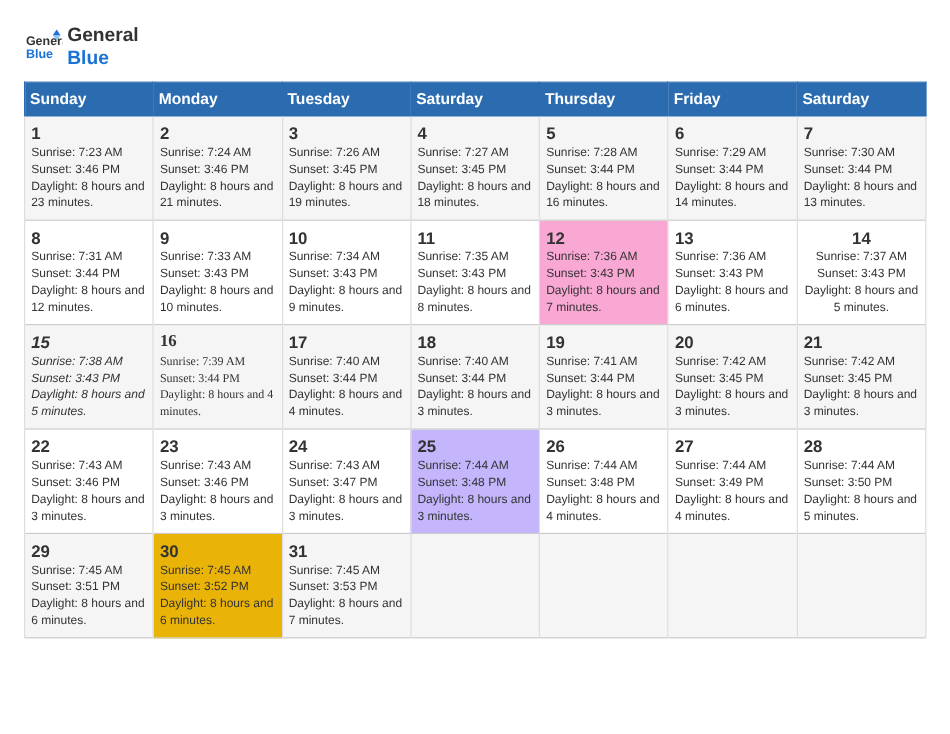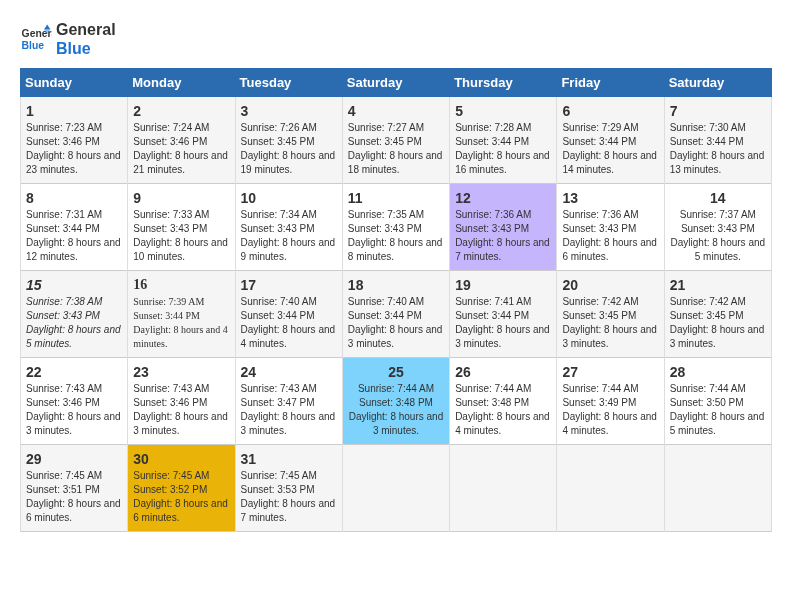--- a/index.html
+++ b/index.html
@@ -202,21 +202,21 @@
     </div>
   </td>
         <td style="background: rgb(255, 255, 255);">
     <span class="day-number">11</span>
     <div class="cell-content">
       Sunrise: 7:35 AM<br>
       Sunset: 3:43 PM<br>
       Daylight: 8 hours and 8 minutes.
     </div>
   </td>
-        <td style="background: #c4b5fd;">
+        <td style="background: #f9a8d4;">
     <span class="day-number">12</span>
     <div class="cell-content">
       Sunrise: 7:36 AM<br>
       Sunset: 3:43 PM<br>
       Daylight: 8 hours and 7 minutes.
     </div>
   </td>
         <td style="background: rgb(255, 255, 255);">
     <span class="day-number">13</span>
     <div class="cell-content">
@@ -310,21 +310,21 @@
     </div>
   </td>
         <td style="background: rgb(255, 255, 255);">
     <span class="day-number">24</span>
     <div class="cell-content">
       Sunrise: 7:43 AM<br>
       Sunset: 3:47 PM<br>
       Daylight: 8 hours and 3 minutes.
     </div>
   </td>
-        <td style="background: #7dd3fc; text-align: center;">
+        <td style="background: #c4b5fd;">
     <span class="day-number">25</span>
     <div class="cell-content">
       Sunrise: 7:44 AM<br>
       Sunset: 3:48 PM<br>
       Daylight: 8 hours and 3 minutes.
     </div>
   </td>
         <td style="background: rgb(255, 255, 255);">
     <span class="day-number">26</span>
     <div class="cell-content">

